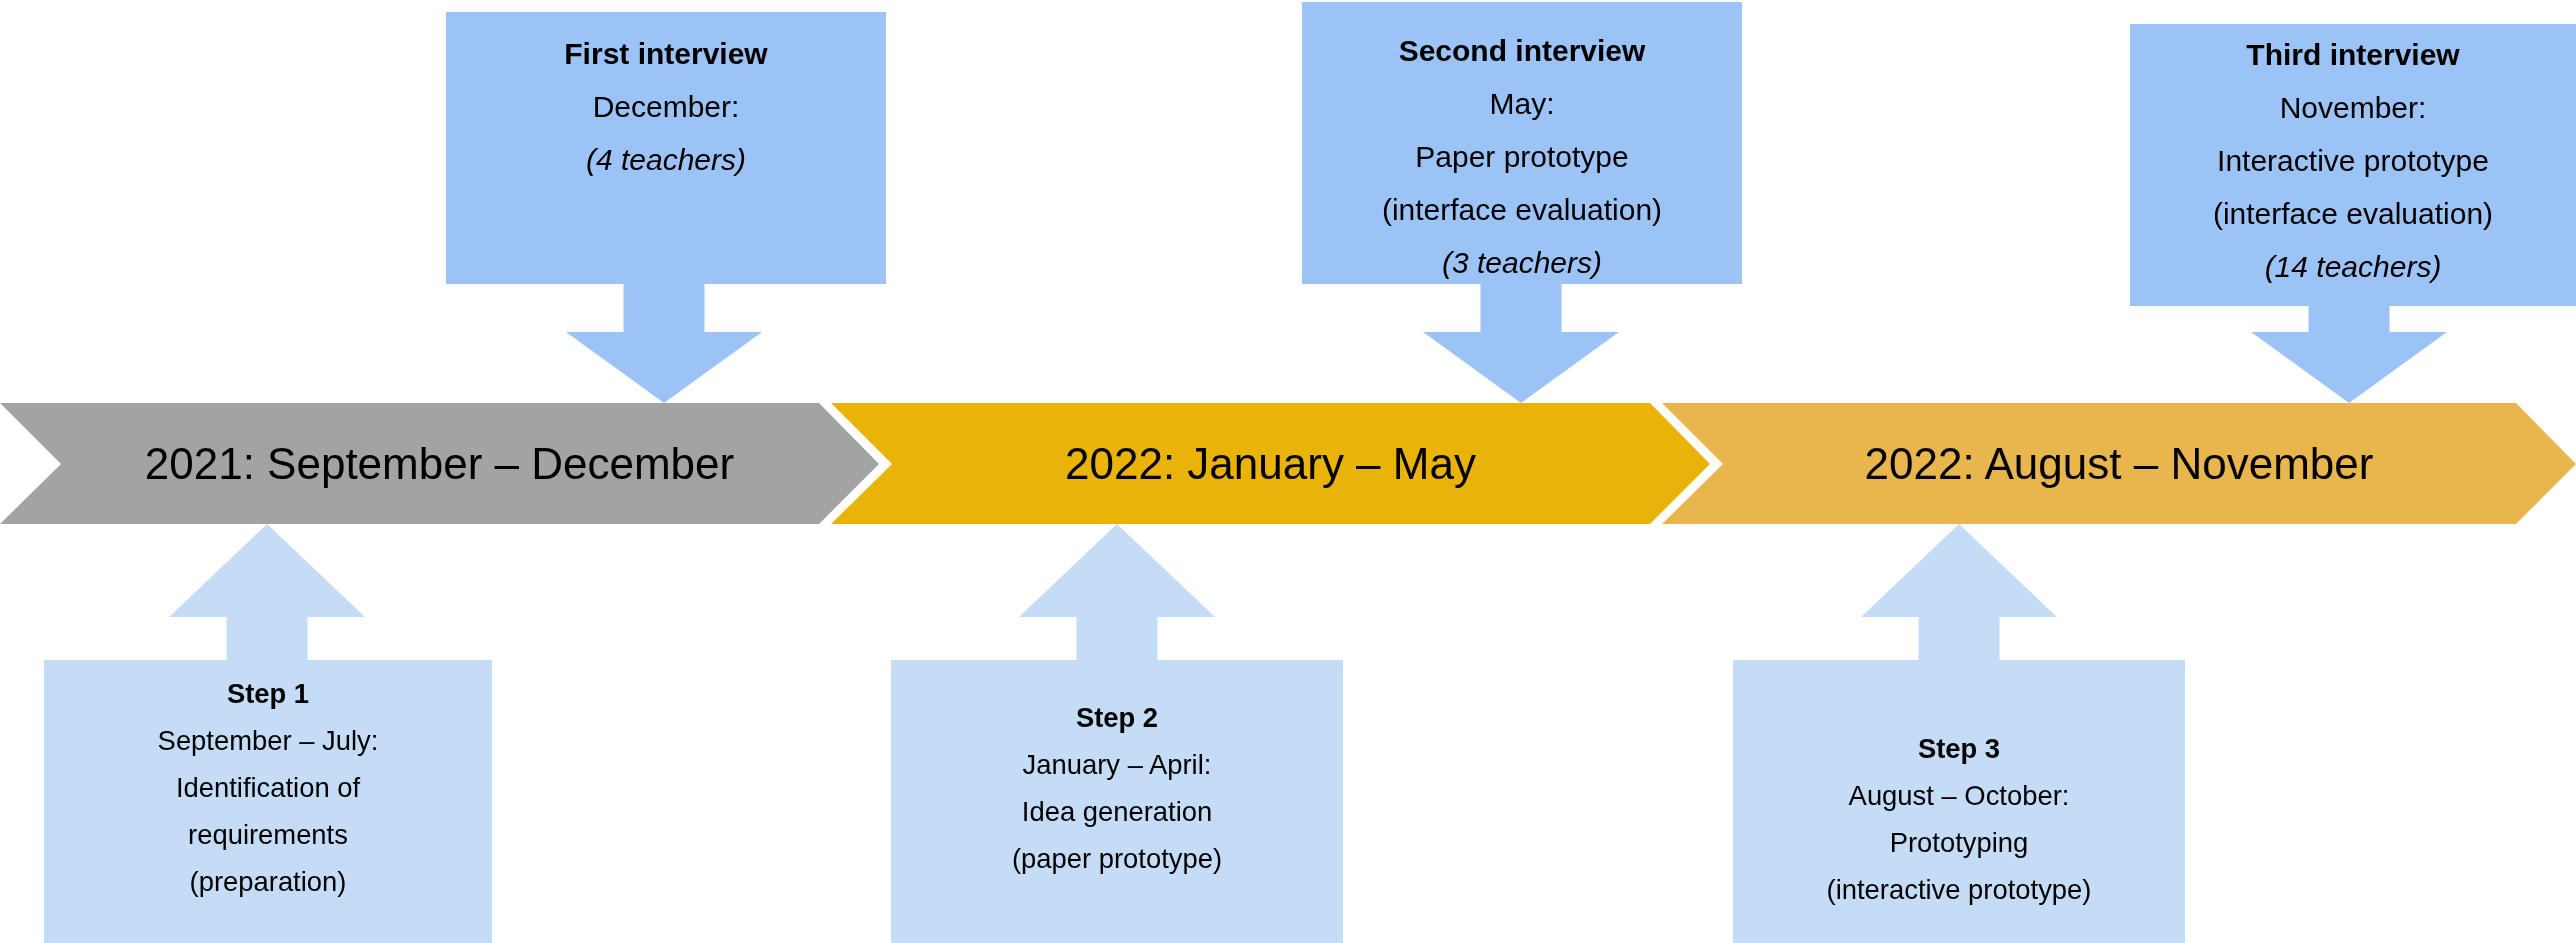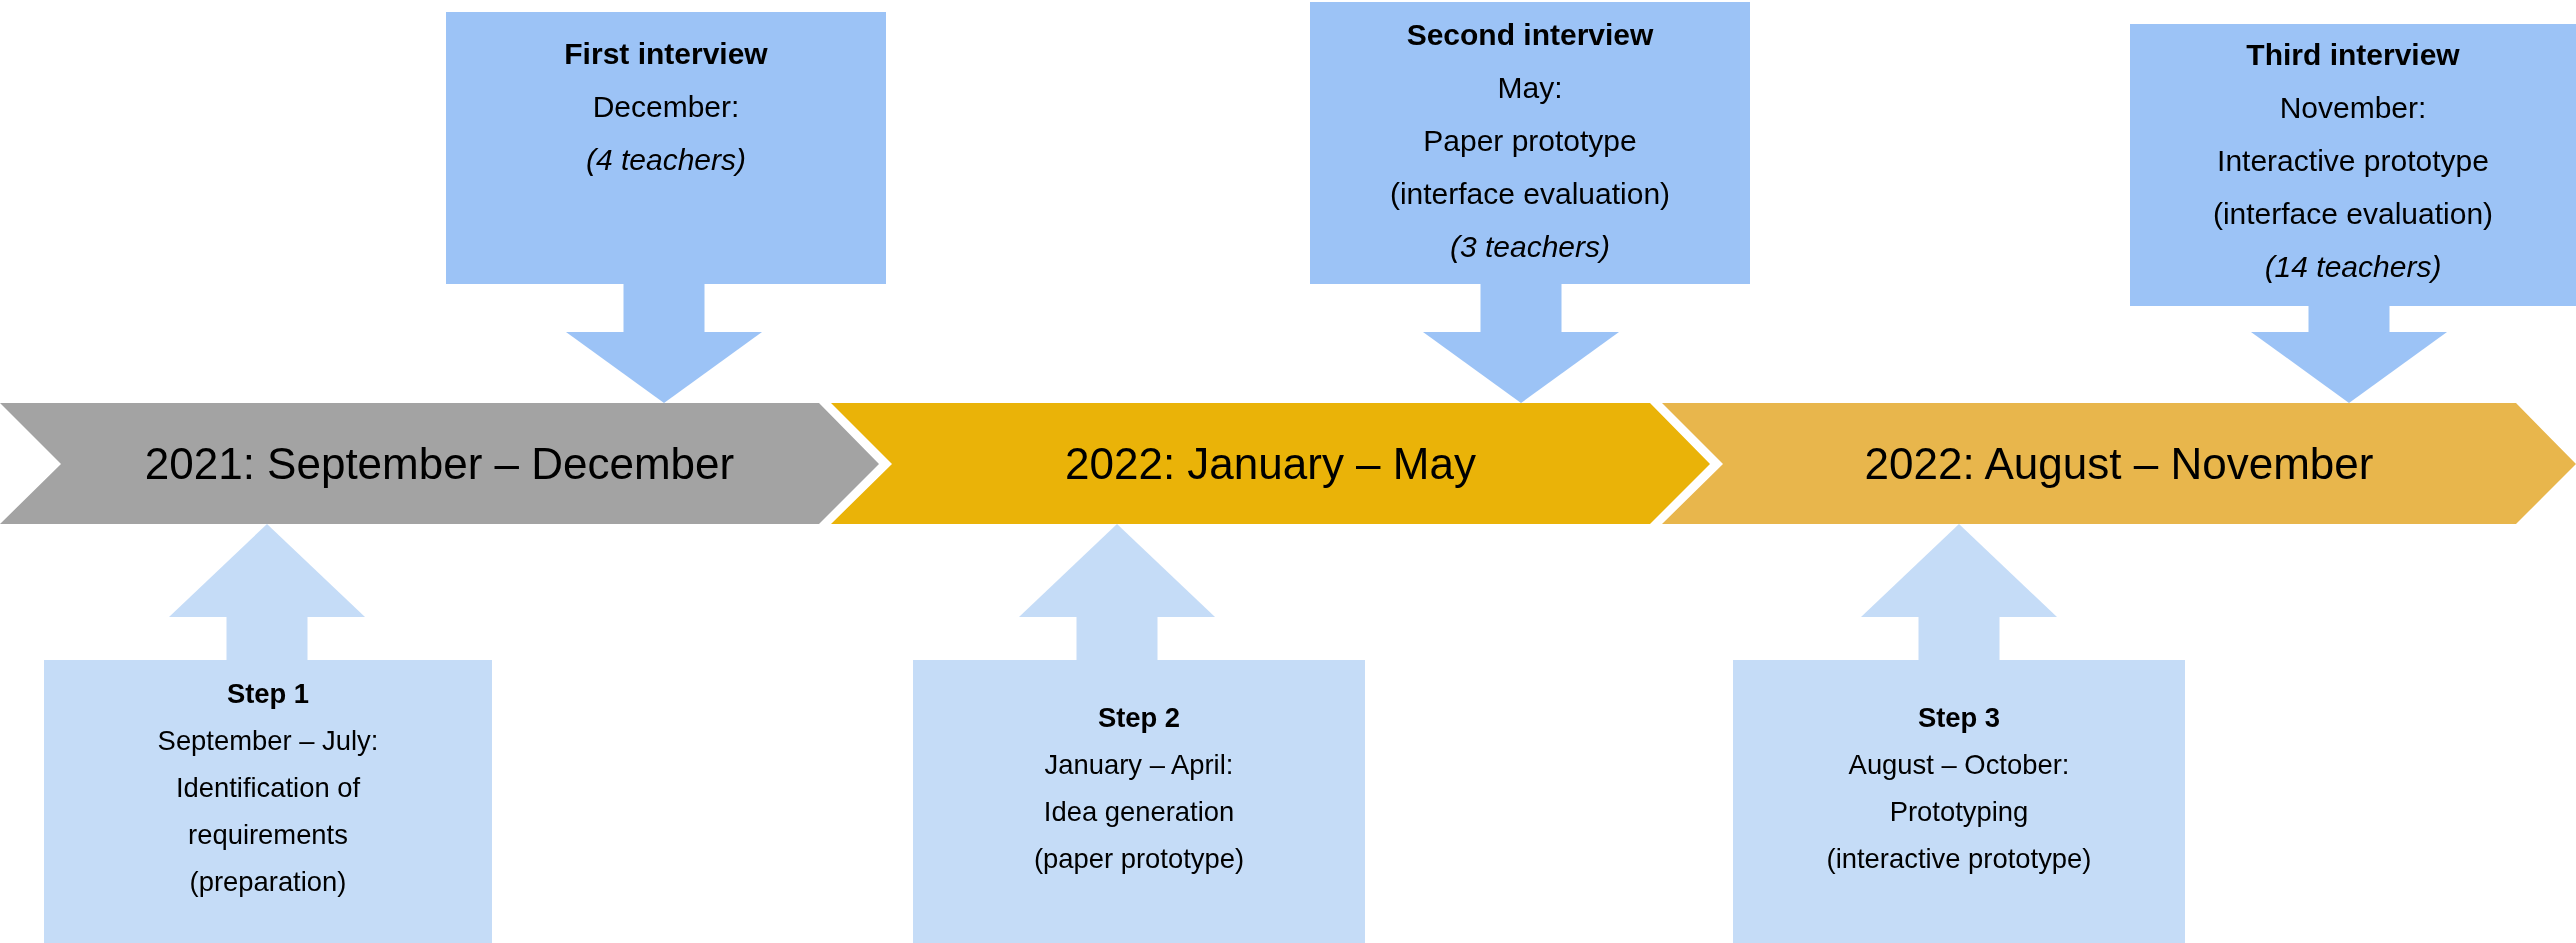--- a/index.html
+++ b/index.html
@@ -51,21 +51,21 @@
 <body>
 
 <div class="stage">
 
   <div class="topbox" style="left:446px;top:12px;width:440px;height:272px;">
     <div class="ttl">First interview</div>
     <div class="ln">December:</div>
     <div class="ln it">(4 teachers)</div>
   </div>
 
-  <div class="topbox" style="left:1302px;top:1.6px;width:440px;height:282px;padding-top:6px;margin-left:8px;">
+  <div class="topbox" style="left:1302px;top:1.6px;width:440px;height:282px;padding-top:22px;">
     <div class="ttl">Second interview</div>
     <div class="ln">May:</div>
     <div class="ln">Paper prototype</div>
     <div class="ln">(interface evaluation)</div>
     <div class="ln it">(3 teachers)</div>
   </div>
 
   <div class="topbox" style="left:2130px;top:1.6px;width:446px;height:282px;padding-top:4.8px;margin-top:22px;">
     <div class="ttl">Third interview</div>
     <div class="ln">November:</div>
@@ -124,28 +124,28 @@
   </div>
 
   <div class="botbox" style="left:44px;top:660px;width:448px;height:284px;">
     <div class="ttl">Step 1</div>
     <div class="ln">September – July:</div>
     <div class="ln">Identification of</div>
     <div class="ln">requirements</div>
     <div class="ln">(preparation)</div>
   </div>
 
-  <div class="botbox" style="left:891px;top:660px;width:452px;height:284px;padding-top:34px;margin-left:22px;">
+  <div class="botbox" style="left:891px;top:660px;width:452px;height:284px;padding-top:34px;">
     <div class="ttl">Step 2</div>
     <div class="ln">January – April:</div>
     <div class="ln">Idea generation</div>
     <div class="ln">(paper prototype)</div>
   </div>
 
-  <div class="botbox" style="left:1733px;top:660px;width:452px;height:284px;padding-top:34px;">
+  <div class="botbox" style="left:1733px;top:660px;width:452px;height:284px;padding-top:34px;justify-content:center;">
     <div class="ttl">Step 3</div>
     <div class="ln">August – October:</div>
     <div class="ln">Prototyping</div>
     <div class="ln">(interactive prototype)</div>
   </div>
 
 </div>
 
 
 </body></html>

